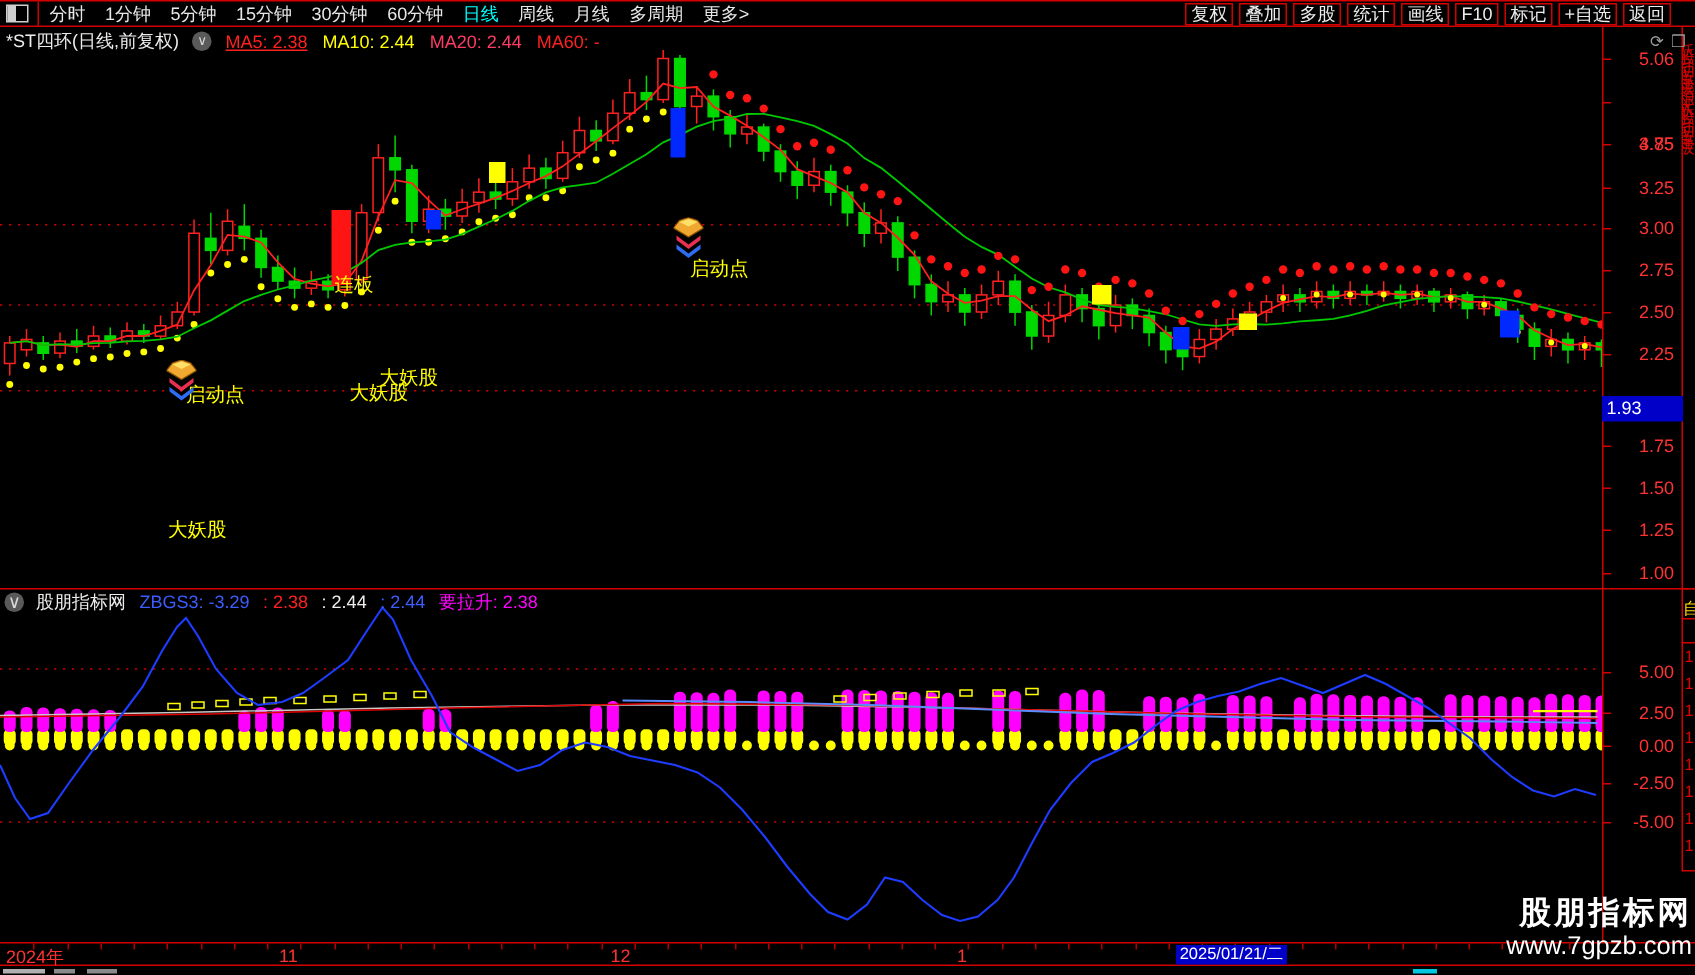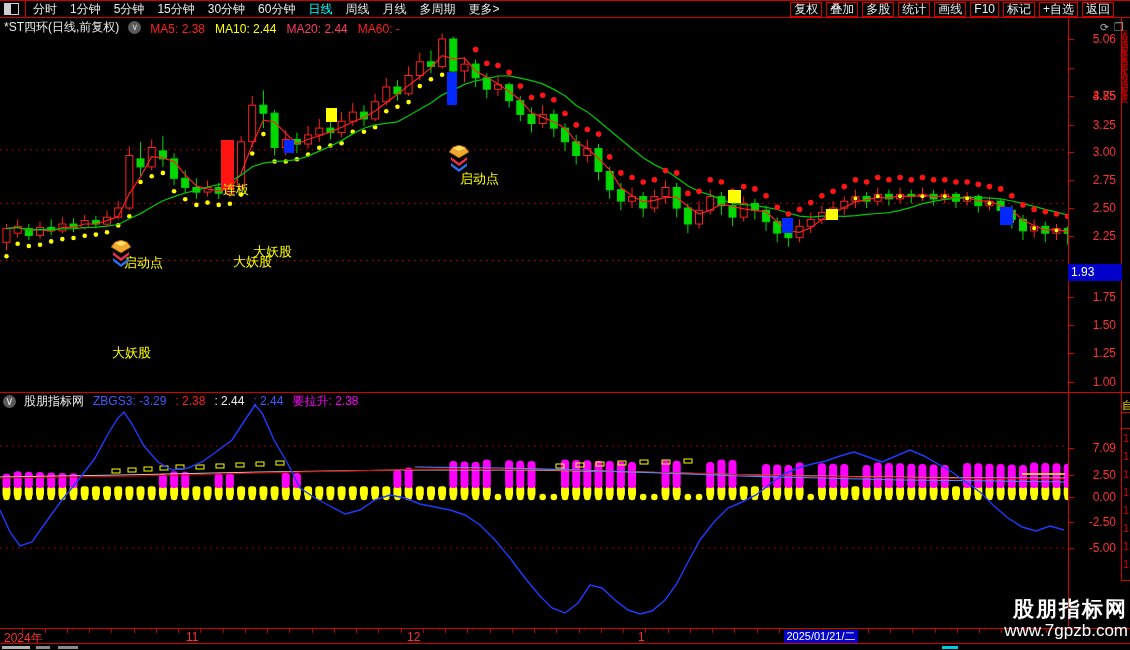--- a/index.html
+++ b/index.html
@@ -89,21 +89,21 @@
       <span>F10</span>
       <span>标记</span>
       <span>+自选</span>
       <span>返回</span>
     </div>
 </div>
 
 <div class="titlerow">
   <span class="sym">*ST四环(日线,前复权)</span>
   <span class="circle-icon">∨</span>
-  <span class="mavals" id="ma-values"><span style="color: rgb(255, 32, 32);">MA5: 2.38</span><span style="color: rgb(255, 255, 0);">MA10: 2.44</span><span style="color: rgb(255, 60, 100);">MA20: 2.44</span><span style="color: rgb(255, 32, 32);">MA60: -</span></span>
+  <span class="mavals" id="ma-values"><span style="color: rgb(255, 32, 32); text-decoration: underline;">MA5: 2.38</span><span style="color: rgb(255, 255, 0);">MA10: 2.44</span><span style="color: rgb(255, 60, 100);">MA20: 2.44</span><span style="color: rgb(255, 32, 32);">MA60: -</span></span>
 </div>
 
 <svg id="main-svg" style="top:18px" width="1068" height="376" viewBox="0 18 1068 376">
     <line x1="0" y1="149.8" x2="1068" y2="149.8" stroke="#c80000" stroke-width="1" stroke-dasharray="1.5 4.5"></line>
     <line x1="0" y1="203.4" x2="1068" y2="203.4" stroke="#c80000" stroke-width="1" stroke-dasharray="1.5 4.5"></line>
     <line x1="0" y1="260.5" x2="1068" y2="260.5" stroke="#c80000" stroke-width="1" stroke-dasharray="1.5 4.5"></line>
     <circle cx="6.5" cy="256.3" r="2.3" fill="#ffff00"></circle>
     <circle cx="17.67" cy="243.7" r="2.3" fill="#ffff00"></circle>
     <circle cx="28.84" cy="246.0" r="2.3" fill="#ffff00"></circle>
     <circle cx="40.01" cy="244.8" r="2.3" fill="#ffff00"></circle>
@@ -714,21 +714,21 @@
     <div class="axis-label" style="left: 1074px; top: 290px;">1.75</div>
     <div class="tick" style="left: 1068px; top: 297px;"></div>
     <div class="axis-label" style="left: 1074px; top: 318px;">1.50</div>
     <div class="tick" style="left: 1068px; top: 325px;"></div>
     <div class="axis-label" style="left: 1074px; top: 346px;">1.25</div>
     <div class="tick" style="left: 1068px; top: 353px;"></div>
     <div class="axis-label" style="left: 1074px; top: 375px;">1.00</div>
     <div class="tick" style="left: 1068px; top: 382px;"></div>
   </div>
 <div id="axis-sub">
-    <div class="axis-label" style="left: 1074px; top: 441px;">7.09</div>
+    <div class="axis-label" style="left: 1074px; top: 441px;">5.00</div>
     <div class="tick" style="left: 1068px; top: 448px;"></div>
     <div class="axis-label" style="left: 1074px; top: 468px;">2.50</div>
     <div class="tick" style="left: 1068px; top: 475px;"></div>
     <div class="axis-label" style="left: 1074px; top: 490px;">0.00</div>
     <div class="tick" style="left: 1068px; top: 497px;"></div>
     <div class="axis-label" style="left: 1074px; top: 515px;">-2.50</div>
     <div class="tick" style="left: 1068px; top: 522px;"></div>
     <div class="axis-label" style="left: 1074px; top: 541px;">-5.00</div>
     <div class="tick" style="left: 1068px; top: 548px;"></div>
   </div>

